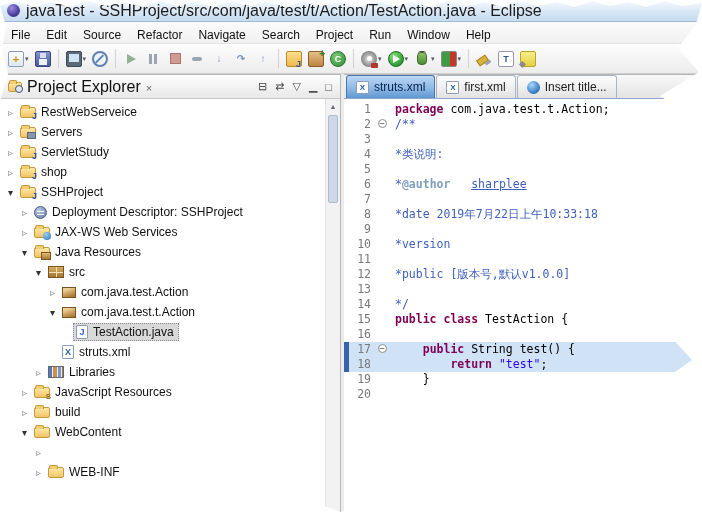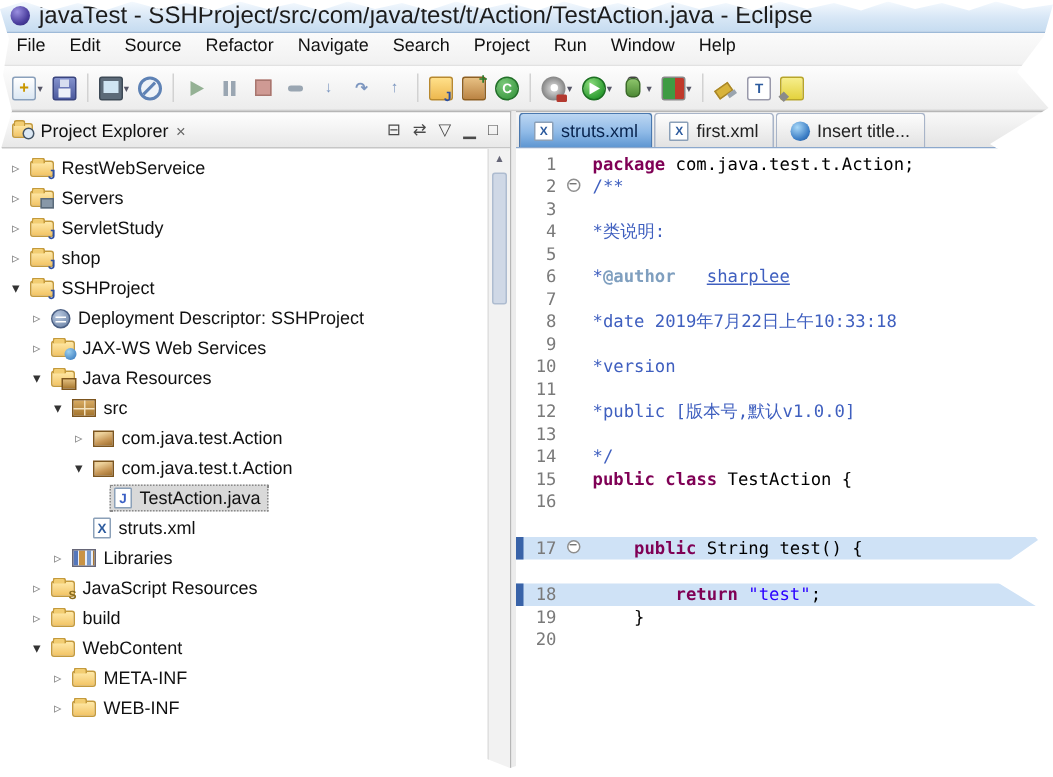--- a/index.html
+++ b/index.html
@@ -9,21 +9,21 @@
     font-family:"Liberation Sans",sans-serif;
     clip-path:polygon(0px 6px,16px 1px,34px 7px,52px 2px,70px 7px,88px 1px,106px 6px,124px 2px,142px 7px,160px 1px,178px 6px,196px 2px,214px 7px,232px 1px,250px 6px,268px 2px,286px 7px,304px 1px,322px 6px,340px 2px,358px 7px,376px 1px,394px 6px,412px 2px,430px 7px,448px 1px,466px 6px,484px 2px,502px 7px,520px 1px,538px 6px,556px 2px,574px 7px,592px 1px,610px 6px,628px 2px,646px 7px,664px 1px,682px 6px,702px 3px,
     696px 24px,678px 48px,699px 72px,660px 96px,698px 120px,668px 144px,694px 168px,655px 192px,697px 216px,664px 240px,690px 264px,660px 288px,699px 312px,670px 336px,692px 360px,658px 384px,697px 408px,668px 432px,690px 456px,660px 480px,695px 504px,
     676px 511px,648px 502px,620px 512px,592px 503px,564px 512px,536px 501px,508px 511px,480px 503px,452px 512px,424px 502px,396px 511px,368px 503px,340px 512px,312px 501px,284px 511px,256px 503px,228px 512px,200px 500px,172px 510px,144px 498px,116px 509px,88px 496px,60px 508px,32px 499px,8px 507px,
     1px 482px,8px 458px,2px 434px,7px 410px,1px 386px,8px 362px,2px 338px,7px 314px,1px 290px,8px 266px,2px 242px,7px 218px,1px 194px,8px 170px,2px 146px,7px 122px,1px 98px,8px 74px,2px 50px,6px 26px);
   }
   
   .titlebar{height:22px;background:linear-gradient(#f7fbff,#d8e7f6 55%,#c6dcf0);border-bottom:1px solid #9ebad8;display:flex;align-items:center;gap:6px;padding:0 7px;}
   .ec-icon{width:13px;height:13px;border-radius:50%;background:radial-gradient(circle at 35% 30%,#9a8fe0,#4b3f9e 60%,#27206e);flex:none;}
   .title-text{font-size:16px;color:#1c1c1c;white-space:nowrap;}
-  .menubar{height:22px;background:linear-gradient(#fbfbfb,#f1f1f1);display:flex;align-items:flex-end;padding:4px 3px;border-bottom:1px solid #e2e2e2;}
+  .menubar{height:22px;background:linear-gradient(#fbfbfb,#f1f1f1);display:flex;align-items:flex-start;padding:4px 3px;border-bottom:1px solid #e2e2e2;}
   .menu-item{font-size:12px;color:#111;padding:2px 8px;border-radius:2px;cursor:default;}
   .toolbar{height:30px;background:linear-gradient(#fdfdfd,#ececec);border-bottom:1px solid #cfcfcf;display:flex;align-items:center;padding:0 5px;}
   .tbtn{display:flex;align-items:center;padding:2px;border:1px solid transparent;border-radius:2px;}
   .tsep{width:1px;height:19px;background:#d2d2d2;margin:0 4px;flex:none;}
   .chev{font-size:7px;color:#556;margin-left:1px;}
   .ic{width:16px;height:16px;display:inline-flex;align-items:center;justify-content:center;font-size:10px;font-weight:bold;border-radius:2px;position:relative;flex:none;}
   .ic-new{background:linear-gradient(#ffffff,#dbe7f3);border:1px solid #8aa0bb;}
   .ic-new::after{content:"+";color:#c99700;font-size:11px;}
   .ic-save{background:linear-gradient(#8391cc,#4c5a9e);border:1px solid #39447e;}
   .ic-save::before{content:"";position:absolute;top:1px;left:4px;right:4px;height:5px;background:#d7def0;}
@@ -58,21 +58,21 @@
   .ic-type::after{content:"T";color:#2d5b9e;font-size:9px;}
   .ic-mark{background:linear-gradient(#f6ee8c,#e4d23e);border:1px solid #b8a52a;}
   .ic-mark::after{content:"";position:absolute;left:-1px;bottom:-1px;width:5px;height:5px;background:#8a8a8a;transform:rotate(45deg);}
   
   .main{display:flex;height:444px;background:#fff;}
   .left{width:341px;display:flex;flex-direction:column;background:#fff;border:1px solid #b6b6b6;border-left:none;min-height:0;}
   .sash{width:3px;background:#ececec;cursor:col-resize;}
   .right{flex:1;min-width:0;display:flex;flex-direction:column;background:#fff;border-top:1px solid #b6b6b6;}
   
   .phead{height:24px;display:flex;align-items:center;background:linear-gradient(#fefefe,#e8e8e8);border-bottom:1px solid #c6c6c6;padding:0 5px;gap:4px;flex:none;}
-  .ptab{display:flex;align-items:center;gap:5px;font-size:12px;color:#111;padding:0 3px;}
+  .ptab{display:flex;align-items:center;gap:5px;font-size:16px;color:#111;padding:0 3px;}
   .explorer-icon{width:14px;height:10px;position:relative;background:linear-gradient(#ffe9a8,#f2c465);border:1px solid #c49a3c;border-radius:2px;flex:none;}
   .explorer-icon::before{content:"";position:absolute;top:-3px;left:0;width:6px;height:3px;background:#f2cd72;border:1px solid #c49a3c;border-bottom:none;border-radius:2px 2px 0 0;}
   .explorer-icon::after{content:"";position:absolute;right:-2px;bottom:-2px;width:6px;height:6px;border:1px solid #456;border-radius:50%;background:#dce8f4;}
   .closex::after{content:"×";color:#666;font-size:11px;}
   .phead-spacer{flex:1;}
   .phead-icons{display:flex;align-items:center;gap:2px;}
   .hicon{font-size:11px;color:#4a4a4a;padding:1px 3px;cursor:default;}
   .treewrap{flex:1;display:flex;min-height:0;}
   .tree{flex:1;overflow:hidden;padding-top:3px;}
   .vscroll{width:15px;background:#f2f2f2;border-left:1px solid #e0e0e0;position:relative;flex:none;}
@@ -105,21 +105,21 @@
   
   .etabs{height:24px;background:linear-gradient(#f8f8f8,#e4e4e4);border-bottom:1px solid #8ca8cc;display:flex;align-items:flex-end;padding-left:2px;flex:none;}
   .etab{height:23px;display:flex;align-items:center;gap:5px;padding:0 9px;font-size:12px;color:#222;background:linear-gradient(#fdfdfd,#e2e2e2);border:1px solid #a8b4c8;border-bottom:none;border-radius:3px 3px 0 0;margin-right:1px;white-space:nowrap;}
   .etab.active{background:linear-gradient(#bcd6f2 0%,#8fbae7 55%,#5f97d2);border-color:#4a78ae;color:#08234d;}
   .ficon{width:13px;height:13px;position:relative;display:inline-flex;align-items:center;justify-content:center;flex:none;}
   .fi-xml{background:#fff;border:1px solid #8ba0b8;border-radius:1px;font-size:8px;font-weight:bold;color:#2d5b9e;}
   .fi-xml::after{content:"X";}
   .fi-web{border-radius:50%;background:radial-gradient(circle at 35% 30%,#a8d8f8,#3a7cc4 65%,#1e4e8c);}
   .code{flex:1;overflow:hidden;font-family:"DejaVu Sans Mono","Liberation Mono",monospace;font-size:11.5px;padding-top:3px;background:#fff;}
   .cline{display:flex;height:15px;line-height:15px;}
-  .cline.hl{background:#cfe2f6;margin-top:16px;}
+  .cline.hl{background:#cfe2f6;}
   .rangebar{width:5px;flex:none;}
   .cline.hl .rangebar{background:#3963a8;}
   .lnum{width:26px;text-align:right;color:#7a7a7a;padding-right:4px;flex:none;}
   .foldcol{width:14px;display:flex;justify-content:center;flex:none;}
   .fm{width:9px;height:9px;margin-top:2px;border:1px solid #8e8e8e;border-radius:50%;background:#fff;color:#555;font-size:9px;line-height:7px;text-align:center;}
   .ltext{flex:1;white-space:pre;padding-left:6px;}
   .tk-kw{color:#7f0055;font-weight:bold;}
   .tk-doc{color:#3f5fbf;}
   .tk-tag{color:#7f9fbf;font-weight:bold;}
   .tk-link{color:#3f5fbf;text-decoration:underline;}
@@ -355,24 +355,20 @@
             </div>
             <div class="trow" style="padding-left: 18px;">
               <span class="arrow exp">▾</span>
               <span class="nodebox">
                 <span class="ticon ti-folder"></span>
                 <span class="tlabel">WebContent</span>
               </span>
             </div>
             <div class="trow" style="padding-left: 32px;">
               <span class="arrow">▹</span>
-              <span class="nodebox">
-                <span class="ticon ti-folder"></span>
-                <span class="tlabel">META-INF</span>
-              </span>
             </div>
             <div class="trow" style="padding-left: 32px;">
               <span class="arrow">▹</span>
               <span class="nodebox">
                 <span class="ticon ti-folder"></span>
                 <span class="tlabel">WEB-INF</span>
               </span>
             </div>
           </div>
         <div class="vscroll">

